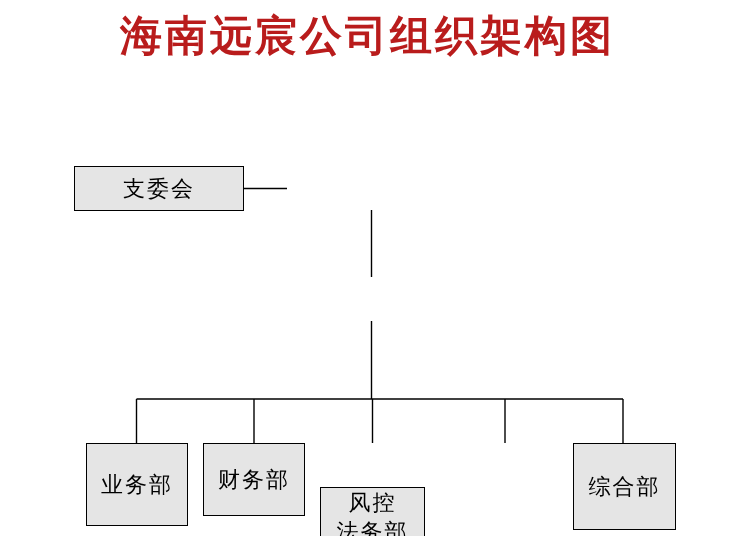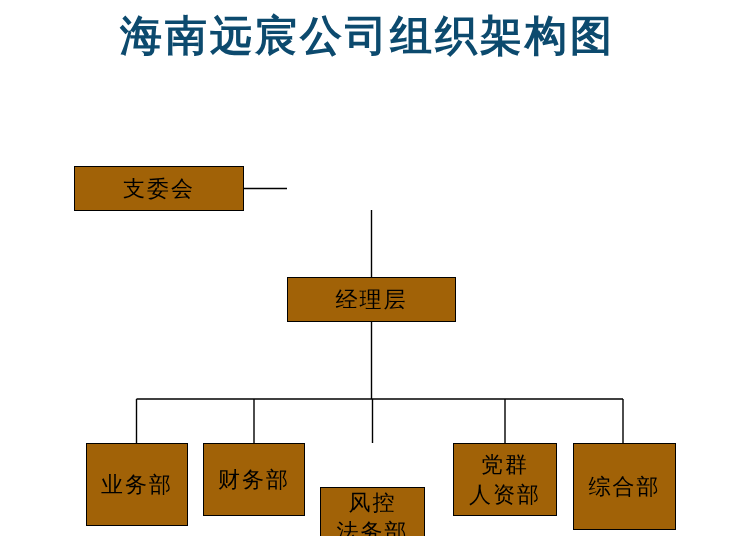--- a/index.html
+++ b/index.html
@@ -18,38 +18,38 @@
   }
   .chart-title {
     position: absolute;
     top: 8px;
     left: 0;
     width: 100%;
     text-align: center;
     font-size: 42px;
     font-weight: bold;
     letter-spacing: 3px;
-    color: #0c4a6e;
+    color: #b91c1c;
     white-space: nowrap;
   }
   .connector-svg {
     position: absolute;
     top: 0;
     left: 0;
     pointer-events: none;
   }
   .connector-svg line {
     stroke: #000000;
     stroke-width: 1.4;
   }
   .node {
     position: absolute;
     box-sizing: border-box;
     border: 1.5px solid #000000;
-    background: #a16207;
+    background: #e5e5e5;
     display: flex;
     align-items: center;
     justify-content: center;
     text-align: center;
     font-size: 22px;
     letter-spacing: 2px;
     line-height: 1.32;
     white-space: pre-line;
   }
   
@@ -79,27 +79,24 @@
     <line x1="136.5" y1="399" x2="136.5" y2="443"></line>
     <line x1="254" y1="399" x2="254" y2="443"></line>
     <line x1="372.5" y1="399" x2="372.5" y2="443"></line>
     <line x1="505" y1="399" x2="505" y2="443"></line>
     <line x1="623" y1="399" x2="623" y2="443"></line>
   </svg>
 
   <div class="node node-branch-committee">支委会</div>
 
 
-  <div class="node node-management-layer">经理层</div>
 
   <div class="node node-business-dept">业务部</div>
 
   <div class="node node-finance-dept">财务部</div>
 
   <div class="node node-risk-legal-dept">风控
 法务部</div>
 
-  <div class="node node-party-hr-dept">党群
-人资部</div>
 
   <div class="node node-general-dept">综合部</div>
 
 </div>
 
 </body></html>

